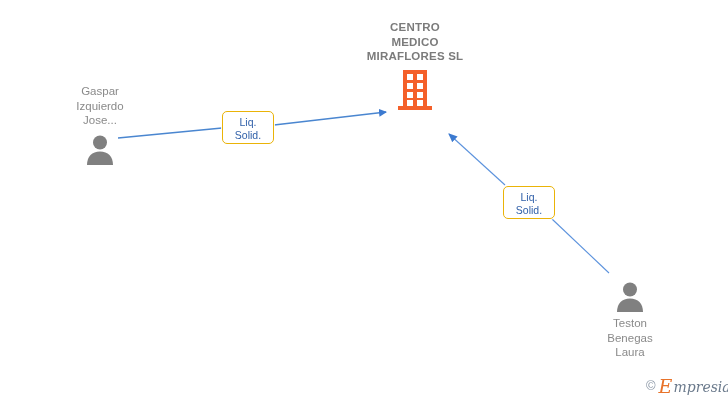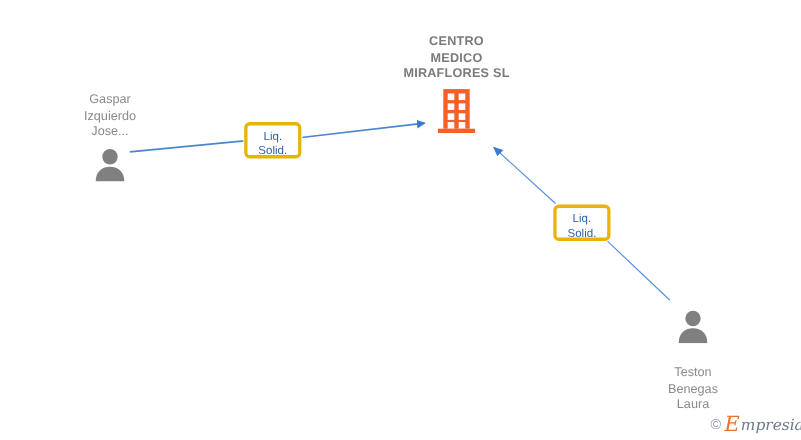--- a/index.html
+++ b/index.html
@@ -22,21 +22,21 @@
     position: absolute;
     left: 0;
     top: 0;
     width: 728px;
     height: 400px;
   }
   
   .company-node {
     position: absolute;
     left: 345px;
-    top: 31px;
+    top: 20px;
     width: 140px;
     text-align: center;
   }
   .company-title {
     font-size: 11.5px;
     font-weight: bold;
     line-height: 14.5px;
     color: #7b7b7b;
     letter-spacing: 0.2px;
     white-space: pre-line;
@@ -61,26 +61,26 @@
     color: #8a8a8a;
     white-space: pre-line;
   }
   .person-icon {
     width: 30px;
     height: 31px;
     display: block;
     margin: 0 auto;
   }
   .person-node.left .person-name  { margin-bottom: 6px; }
-  .person-node.right .person-name { margin-top: 20px; }
+  .person-node.right .person-name { margin-top: 4px; }
   
   .rel-box {
     position: absolute;
     box-sizing: border-box;
-    border: 3px solid #eab308;
+    border: 1px solid #eab308;
     border-radius: 5px;
     background: #ffffff;
     color: #2f5fa8;
     font-size: 10.5px;
     line-height: 13px;
     text-align: center;
     padding: 4px 6px 4px 6px;
     white-space: pre-line;
     box-shadow: 0 0 0 1px rgba(255,255,255,0.9);
   }

